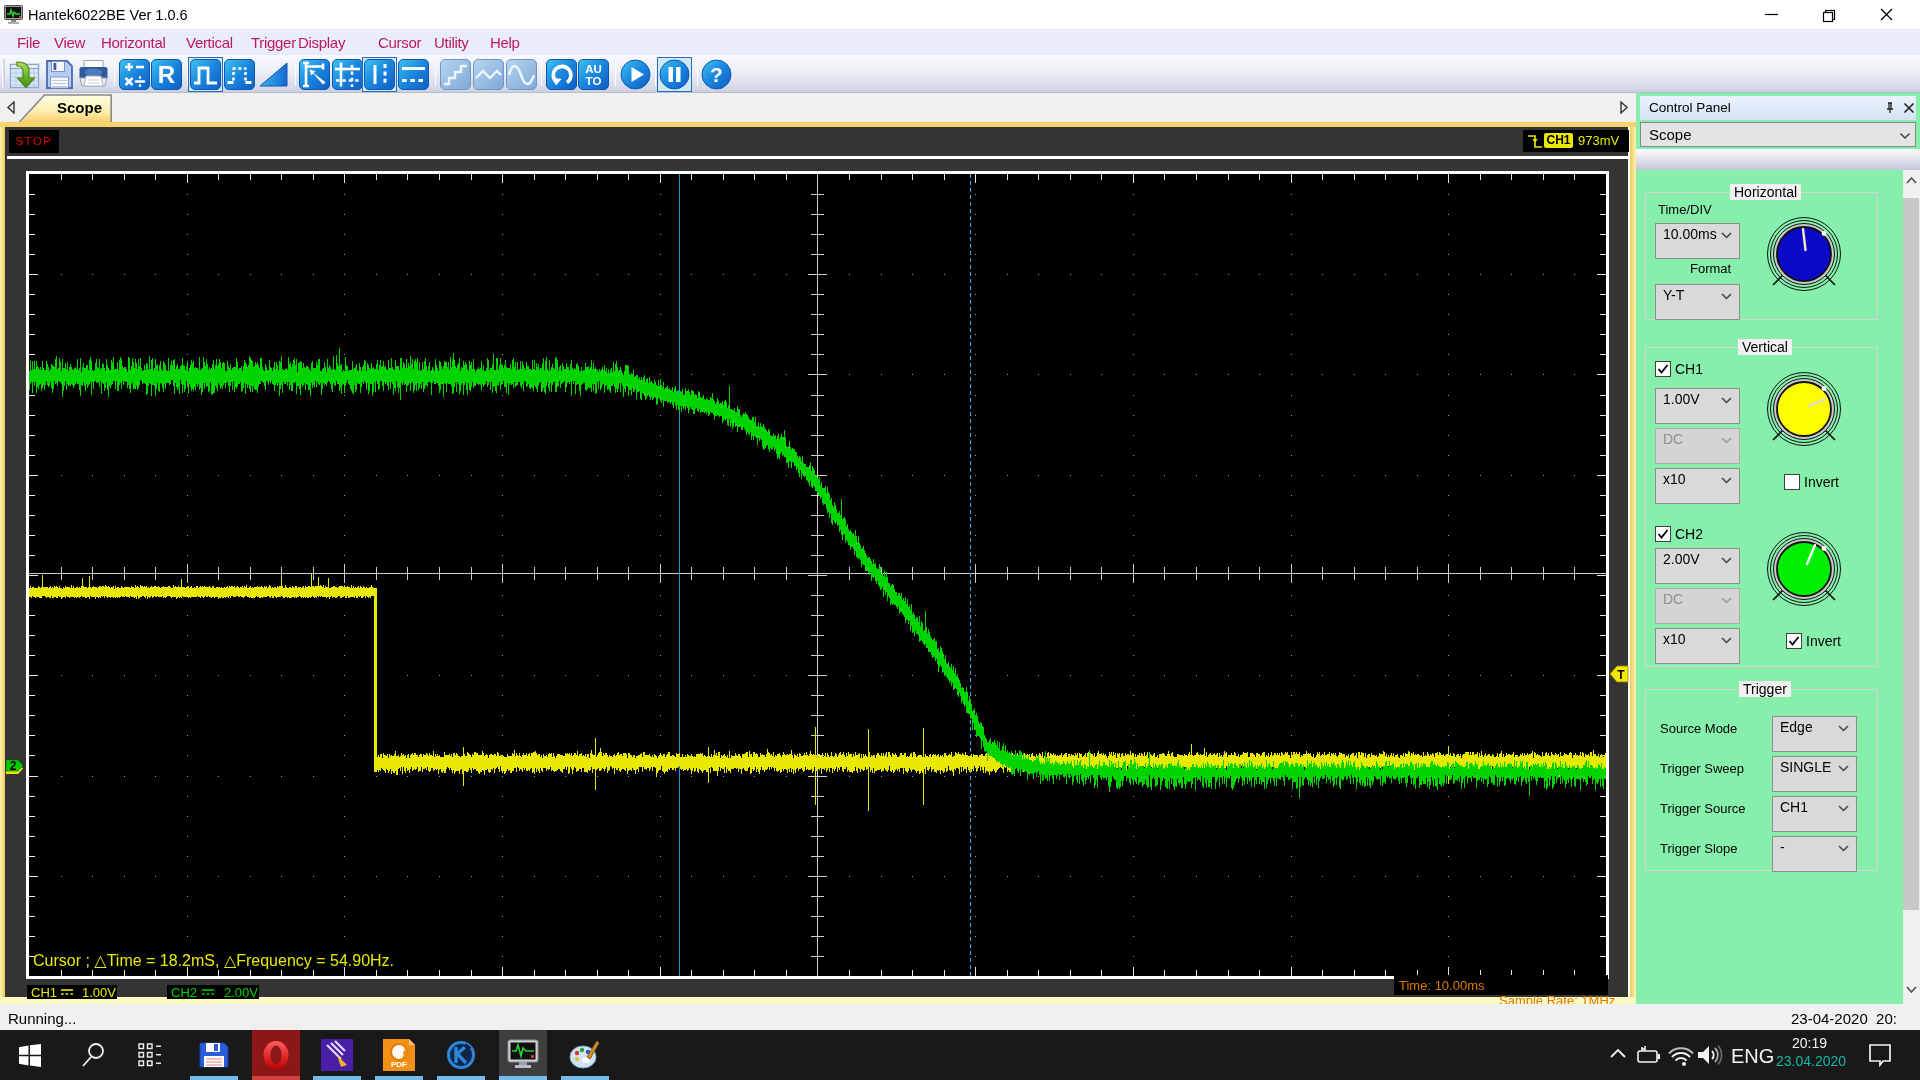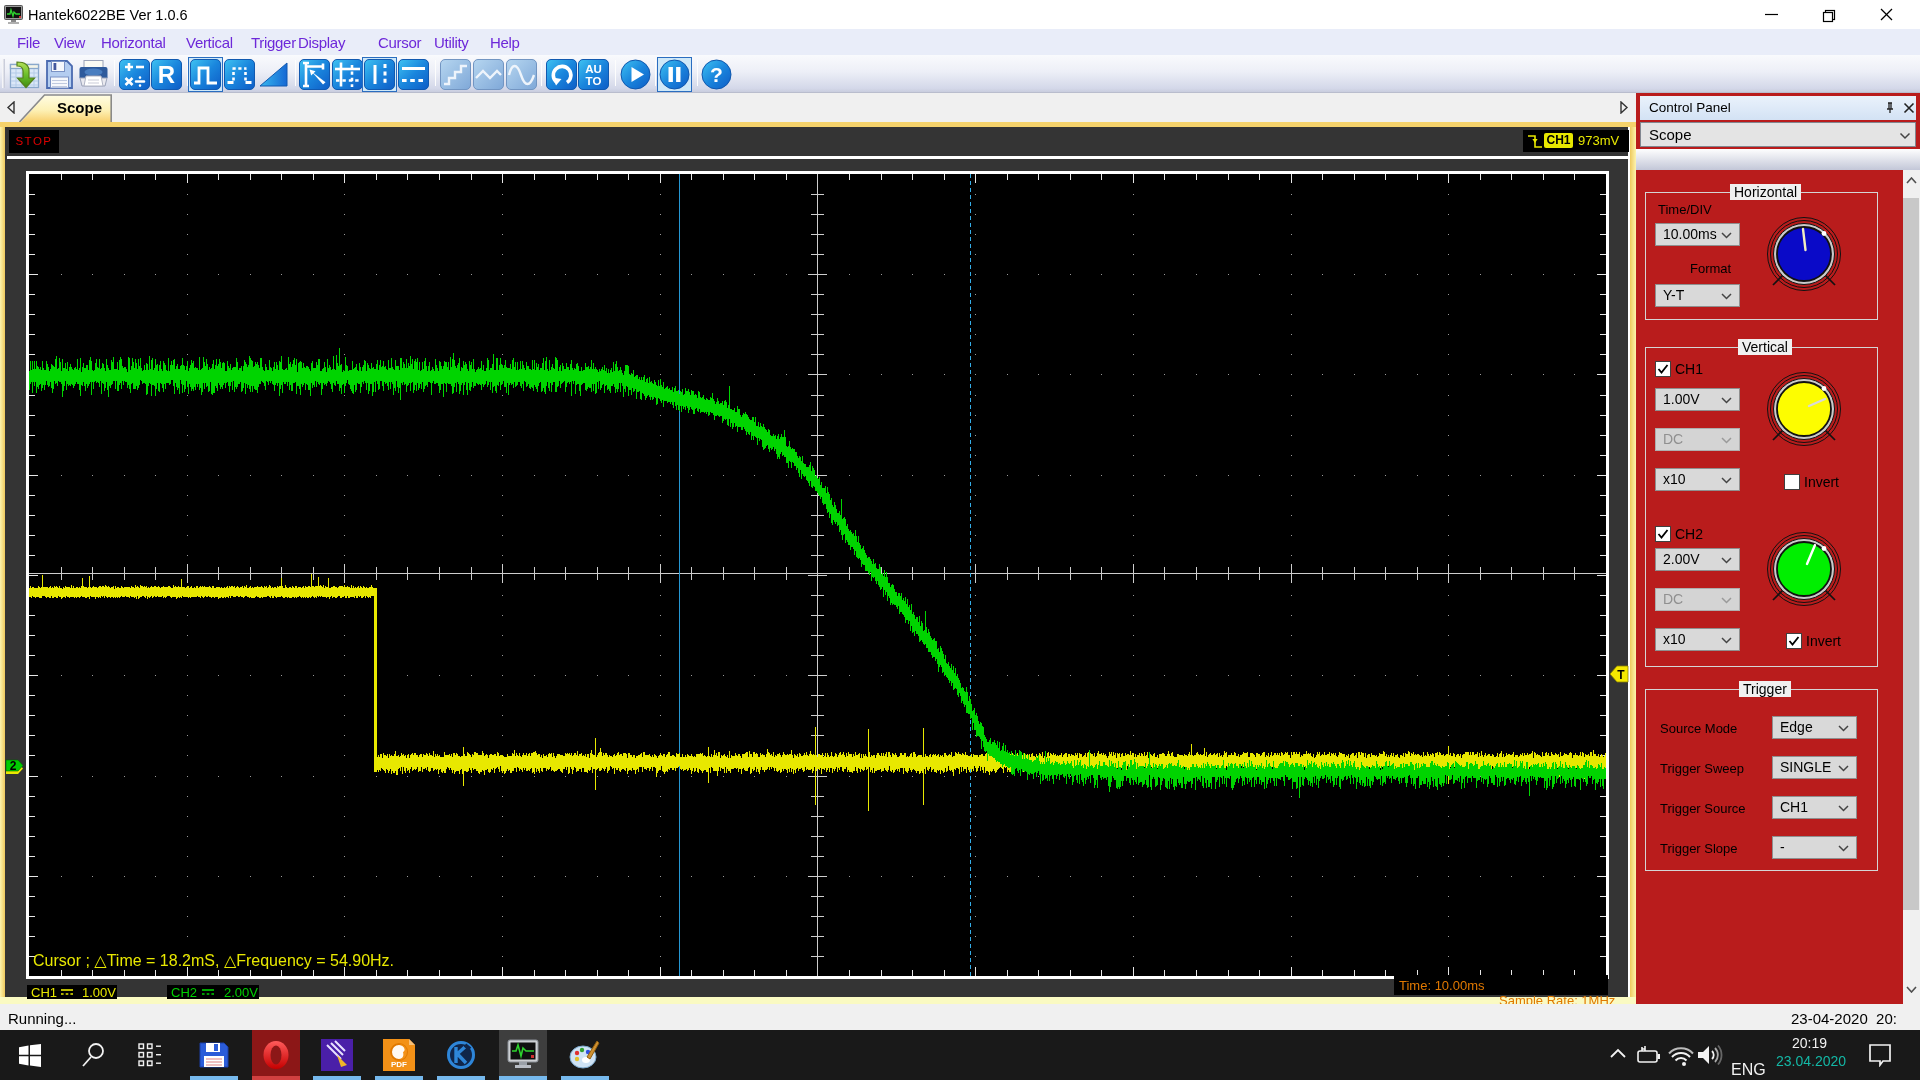--- a/index.html
+++ b/index.html
@@ -1,23 +1,23 @@
 <!DOCTYPE html>
 <html><head>
 <meta charset="utf-8">
 <style>
 * { margin:0; padding:0; box-sizing:border-box; }
 html,body { width:1920px; height:1080px; overflow:hidden; background:#fff;
   font-family:"Liberation Sans", sans-serif; }
 .abs { position:absolute; }
-.mi { position:absolute; top:5px; font-size:15px; letter-spacing:-0.3px; color:#6d28d9; }
+.mi { position:absolute; top:5px; font-size:15px; letter-spacing:-0.3px; color:#be185d; }
 .tsep { position:absolute; top:5px; width:1px; height:26px; background:#b4b8c8; border-right:1px solid #fdfdfd; }
 .tbi { position:absolute; top:4px; width:31px; height:31px; }
 .selbox { position:absolute; top:2px; width:35px; height:35px; border:1px solid #2a6dc0; background:#cfe8f8; }
-.combo { position:absolute; height:23px; background:#d9d9d9; border:1px solid #8f8f8f;
+.combo { position:absolute; height:36px; background:#d9d9d9; border:1px solid #8f8f8f;
   font-size:14px; color:#000; padding-left:7px; line-height:21px; }
 .combo.dis { background:#d4d4d4; color:#909090; border-color:#aeaeae; }
 .gbox { position:absolute; border:1px solid #d5d5d5; }
 .gtitle { position:absolute; background:#f0f0f0; font-size:14px; padding:0 4px; color:#000; }
 .plabel { position:absolute; font-size:13px; color:#000; }
 .cb { position:absolute; width:16px; height:16px; background:#fff; border:1px solid #404040; }
 .cbl { position:absolute; font-size:14px; color:#000; }
 </style>
 </head>
 <body>
@@ -262,21 +262,21 @@
     <span style="position:absolute;left:57px;top:0px;">2.00V</span>
   </div>
 <div class="abs" style="left:1394px;top:975px;width:214px;height:20px;background:#000;color:#e07800;font-size:13px;white-space:nowrap;">
     <span style="position:absolute;left:5px;top:3px;">Time: 10.00ms</span>
     <span style="position:absolute;left:105px;top:18px;">Sample Rate: 1MHz</span>
   </div>
 <div class="abs" style="left:0;top:1004px;width:1920px;height:26px;background:#f0f0f0;">
 <div class="abs" style="left:8px;top:6px;font-size:15px;color:#000;">Running...</div>
 <div class="abs" style="left:1791px;top:6px;font-size:15px;color:#000;white-space:nowrap;">23-04-2020&nbsp; 20:</div>
 </div>
-<div class="abs" style="left:1636px;top:93px;width:284px;height:911px;background:#b91c1c;">
+<div class="abs" style="left:1636px;top:93px;width:284px;height:911px;background:#86efac;">
 <div class="abs" style="left:4px;top:3px;width:276px;height:24px;background:linear-gradient(#eaf2fc,#d3e2f4);">
       <div class="abs" style="left:9px;top:4px;font-size:13.5px;color:#000;">Control Panel</div>
       <svg class="abs" style="left:244px;top:6px" width="12" height="12" viewBox="0 0 12 12">
         <path d="M4 1 h4 M5 1 v6 M7 1 v6 M3 7 h6 M6 7 v4" stroke="#222" stroke-width="1.3" fill="none"></path>
       </svg>
       <svg class="abs" style="left:263px;top:6px" width="12" height="12" viewBox="0 0 12 12">
         <path d="M1.5 1.5 L10.5 10.5 M10.5 1.5 L1.5 10.5" stroke="#222" stroke-width="1.6"></path>
       </svg>
     </div>
 <div class="abs" style="left:4px;top:29px;width:276px;height:25px;background:#e4e4e4;border:1px solid #828790;">
@@ -491,19 +491,19 @@
 <path d="M7.5 17.5 a 7.5 7.5 0 0 1 11 0" stroke="#f2f2f2" stroke-width="2" fill="none"></path>
 <path d="M1 10.5 a 16.5 16.5 0 0 1 24 0" stroke="#bbb" stroke-width="2" fill="none"></path>
 <circle cx="16" cy="21" r="2" fill="#f2f2f2"></circle>
 </svg>
 <svg class="abs" style="left:1697px;top:14px" width="26" height="22" viewBox="0 0 26 22">
 <path d="M1 8 h5 l6 -6 v18 l-6 -6 h-5 z" fill="#f2f2f2"></path>
 <path d="M15 7 a 5.5 5.5 0 0 1 0 8" stroke="#f2f2f2" stroke-width="1.8" fill="none"></path>
 <path d="M18 4 a 10 10 0 0 1 0 14" stroke="#aaa" stroke-width="1.8" fill="none"></path>
 <path d="M21 1.5 a 14.5 14.5 0 0 1 0 19" stroke="#666" stroke-width="1.8" fill="none"></path>
 </svg>
-<div class="abs" style="left:1731px;top:15px;font-size:16px;color:#f2f2f2;margin-top:16px;">ENG</div>
+<div class="abs" style="left:1731px;top:15px;font-size:20px;color:#f2f2f2;">ENG</div>
 <div class="abs" style="left:1792px;top:5px;font-size:14px;color:#f2f2f2;">20:19</div>
 <div class="abs" style="left:1776px;top:23px;font-size:14px;color:#14b8a6;">23.04.2020</div>
 <svg class="abs" style="left:1868px;top:13px" width="24" height="24" viewBox="0 0 24 24">
 <path d="M2 2 h20 v16 h-7 l-3 4 l0 -4 h-10 z" fill="none" stroke="#f2f2f2" stroke-width="1.7"></path>
 </svg>
 </div>
 
 </body></html>

